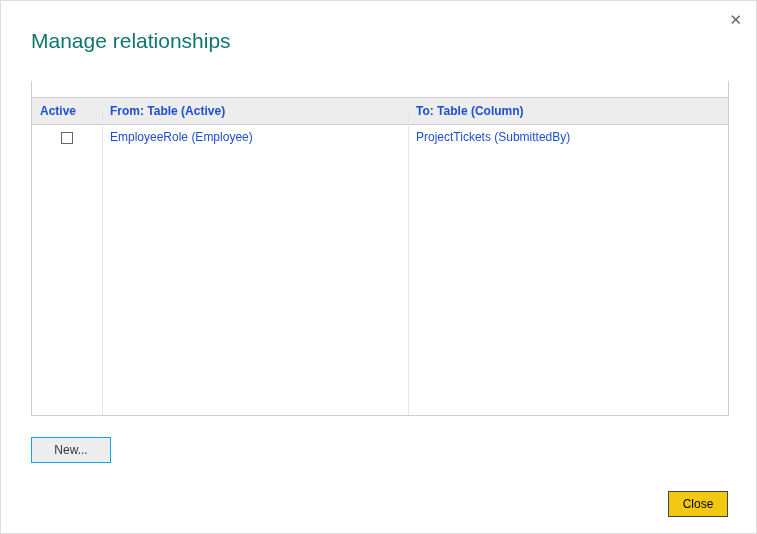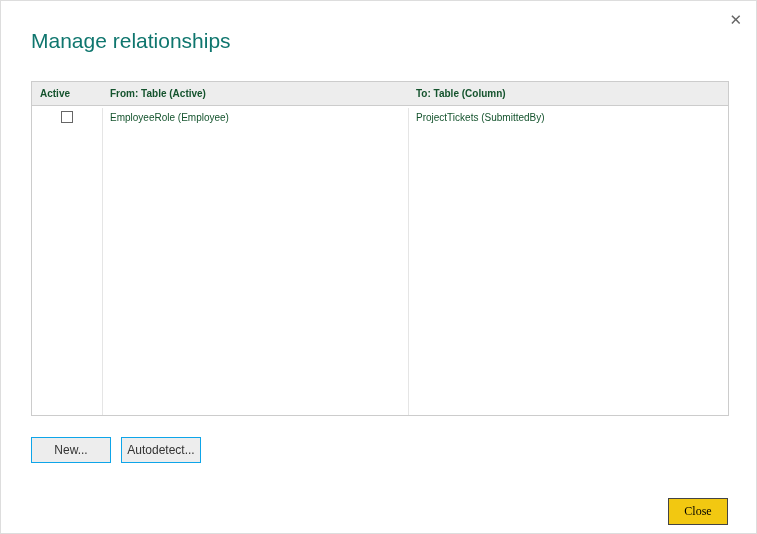--- a/index.html
+++ b/index.html
@@ -33,22 +33,23 @@
       top: 80px;
       left: 30px;
       width: 698px;
       height: 335px;
       border: 1px solid #ccc;
       border-top: none;
     }
     table {
       width: 100%;
       border-collapse: collapse;
-      font-size: 10px;
-      color: #14532d;
+      font-size: 12px;
+      color: #1d4ed8;
+      margin-top: 16px;
     }
     thead th {
       background: #ededed;
       font-weight: 600;
       text-align: left;
       padding: 6px 8px;
       border-top: 1px solid #ccc;
       border-bottom: 1px solid #ccc;
     }
     thead th:first-child { width: 70px; }
@@ -112,23 +113,22 @@
       font-size: 12px;
       color: #333;
       padding: 5px 0;
       width: 80px;
       text-align: center;
       cursor: pointer;
       font-family: inherit;
     }
     .close-row {
       position: absolute;
-      bottom: 8px;
+      bottom: 16px;
       right: 28px;
-      font-family: Liberation Serif, serif;
     }
     .btn-close {
       background: #f2c811;
       border: 1px solid #444;
       font-size: 12px;
       color: #000;
       padding: 5px 0;
       width: 60px;
       text-align: center;
       cursor: pointer;
@@ -158,18 +158,17 @@
           <td>ProjectTickets (SubmittedBy)</td>
         </tr>
       </tbody>
   </table>
   <div class="vert-sep1"></div>
   <div class="vert-sep2"></div>
 </div>
 
 <div class="button-row">
   <button class="btn">New...</button>
-  <button class="btn">Autodetect...</button>
 </div>
 
 <div class="close-row">
   <button class="btn-close">Close</button>
 </div>
 
 </body></html>

